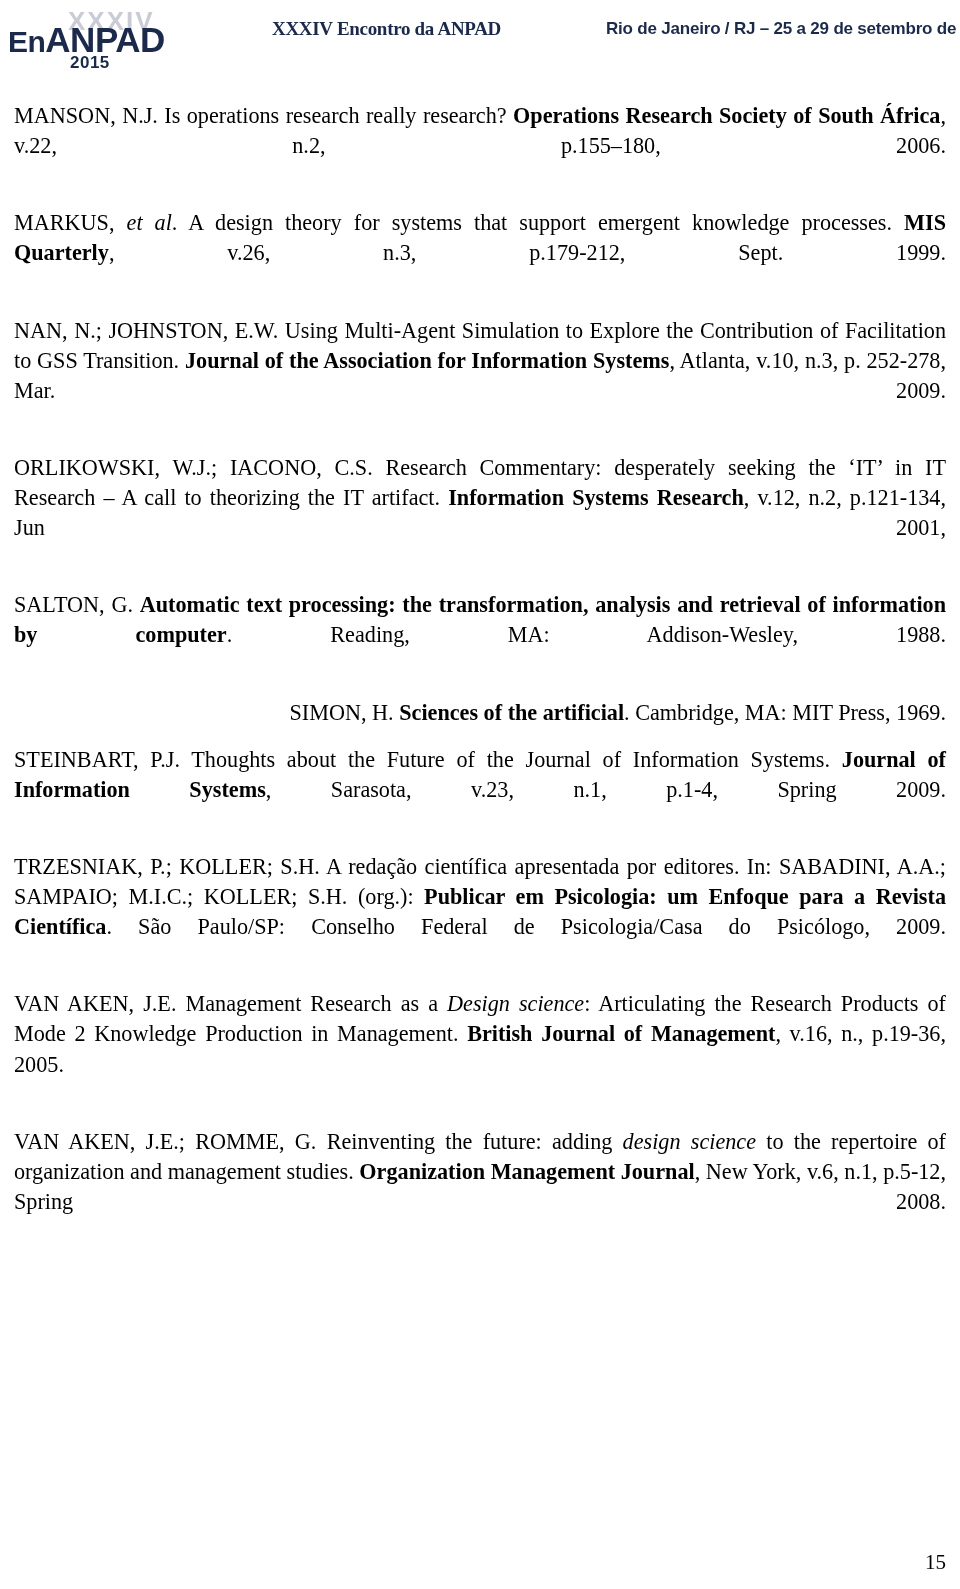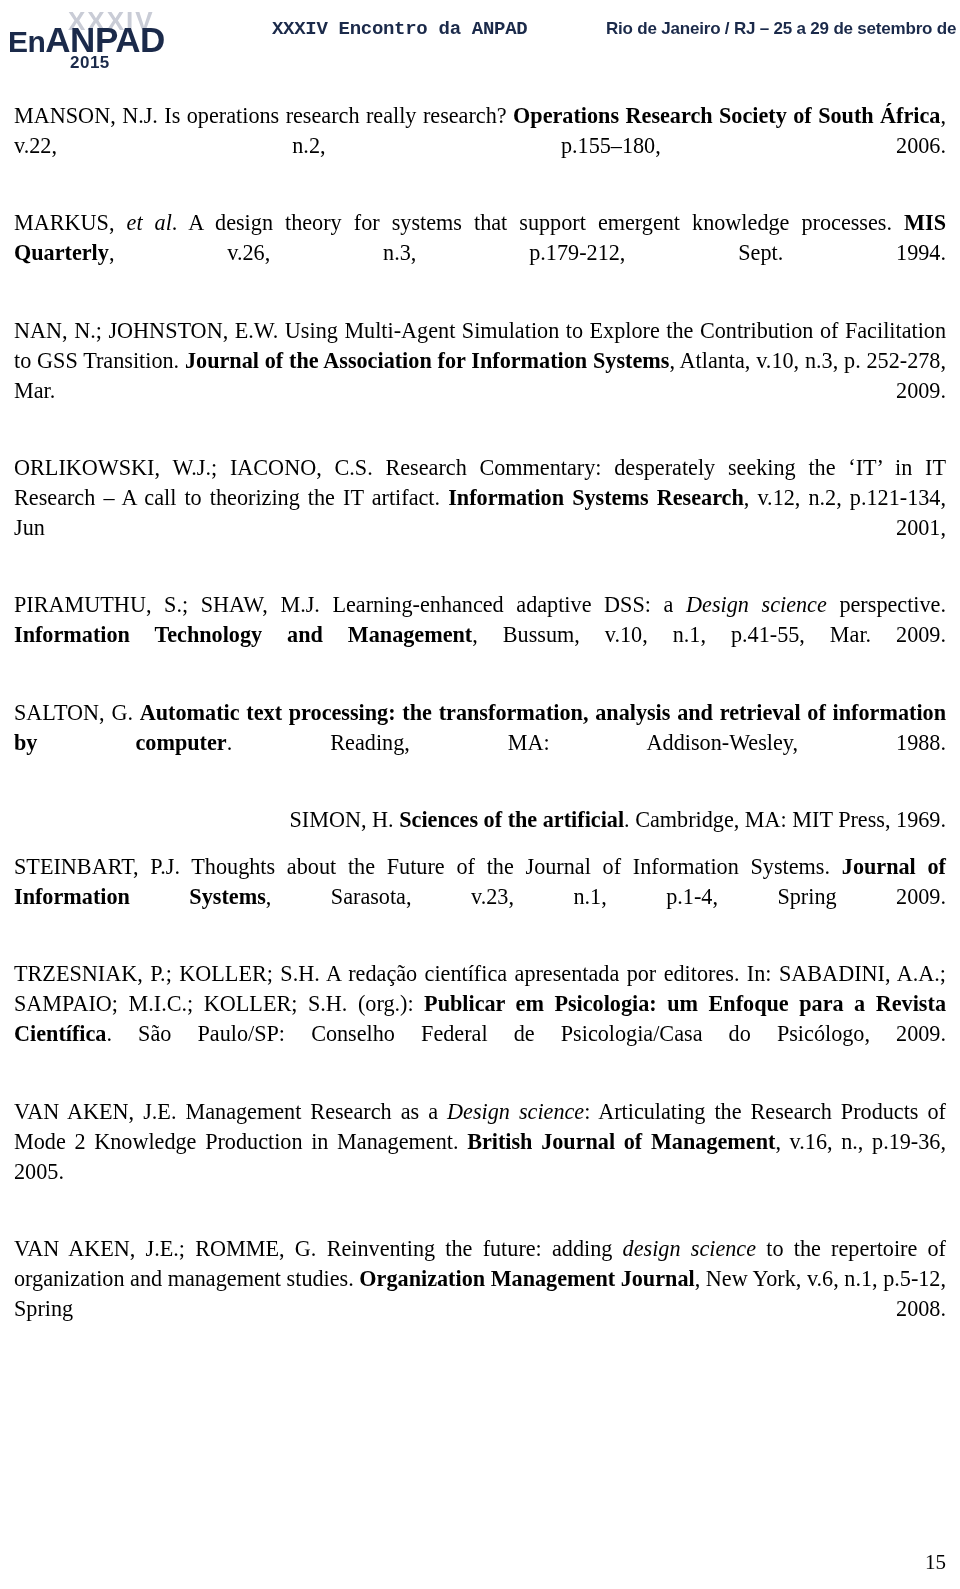--- a/index.html
+++ b/index.html
@@ -61,21 +61,21 @@
     font-family: "Liberation Sans", "DejaVu Sans", sans-serif;
     font-size: 17px;
     font-weight: 700;
     color: #1b2a4a;
     letter-spacing: 0.5px;
   }
   .header-center {
     position: absolute;
     left: 272px;
     top: 18px;
-    font-family: Liberation Mono, monospace;
+    font-family: Liberation Serif, serif;
     font-size: 19px;
     font-weight: 700;
     color: #1b2a4a;
     letter-spacing: -0.3px;
     white-space: nowrap;
   }
   .header-right {
     position: absolute;
     left: 606px;
     top: 19px;
@@ -132,24 +132,23 @@
     <span class="logo-xxxiv">XXXIV</span>
     <span class="logo-main"><span class="en">En</span><span>ANPAD</span></span>
     <span class="logo-year">2015</span>
   </div>
   <div class="header-center">XXXIV Encontro da ANPAD</div>
   <div class="header-right">Rio de Janeiro / RJ – 25 a 29 de setembro de 2010</div>
 </div>
 
 <div class="doc-body" id="refs">
     <p class="ref j"><span>MANSON, N.J. Is operations research really research? </span><b>Operations Research Society of South África</b><span>, v.22, n.2, p.155–180, 2006.</span></p>
-    <p class="ref j"><span>MARKUS, </span><i>et al</i><span>. A design theory for systems that support emergent knowledge processes. </span><b>MIS Quarterly</b><span>, v.26, n.3, p.179-212, Sept. 1994.</span></p>
+    <p class="ref j"><span>MARKUS, </span><i>et al</i><span>. A design theory for systems that support emergent knowledge processes. </span><b>MIS Quarterly</b><span>, v.26, n.3, p.179-212, Sept. 1999.</span></p>
     <p class="ref j"><span>NAN, N.; JOHNSTON, E.W. Using Multi-Agent Simulation to Explore the Contribution of Facilitation to GSS Transition. </span><b>Journal of the Association for Information Systems</b><span>, Atlanta, v.10, n.3, p. 252-278, Mar. 2009.</span></p>
     <p class="ref j"><span>ORLIKOWSKI, W.J.; IACONO, C.S. Research Commentary: desperately seeking the ‘IT’ in IT Research – A call to theorizing the IT artifact. </span><b>Information Systems Research</b><span>, v.12, n.2, p.121-134, Jun 2001,</span></p>
-    <p class="ref j"><span>PIRAMUTHU, S.; SHAW, M.J. Learning-enhanced adaptive DSS: a </span><i>Design science</i><span> perspective. </span><b>Information Technology and Management</b><span>, Bussum, v.10, n.1, p.41-55, Mar. 2009.</span></p>
     <p class="ref j"><span>SALTON, G. </span><b>Automatic text processing: the transformation, analysis and retrieval of information by computer</b><span>. Reading, MA: Addison-Wesley, 1988.</span></p>
     <p class="ref nj"><span>SIMON, H. </span><b>Sciences of the artificial</b><span>. Cambridge, MA: MIT Press, 1969.</span></p>
     <p class="ref j"><span>STEINBART, P.J.  Thoughts about the Future of the Journal of Information Systems. </span><b>Journal of Information Systems</b><span>, Sarasota, v.23, n.1, p.1-4, Spring 2009.</span></p>
     <p class="ref j"><span>TRZESNIAK, P.; KOLLER; S.H. A redação científica apresentada por editores. In: SABADINI, A.A.; SAMPAIO; M.I.C.; KOLLER; S.H. (org.): </span><b>Publicar em Psicologia: um Enfoque para a Revista Científica</b><span>. São Paulo/SP: Conselho Federal de Psicologia/Casa do Psicólogo, 2009.</span></p>
     <p class="ref j"><span>VAN AKEN, J.E. Management Research as a </span><i>Design science</i><span>: Articulating the Research Products of Mode 2 Knowledge Production in Management. </span><b>British Journal of Management</b><span>, v.16, n., p.19-36, 2005.</span></p>
     <p class="ref j"><span>VAN AKEN, J.E.; ROMME, G. Reinventing the future: adding </span><i>design science</i><span> to the repertoire of organization and management studies. </span><b>Organization Management Journal</b><span>, New York, v.6, n.1, p.5-12, Spring 2008.</span></p>
   </div>
 
 <div class="page-number">15</div>
 

